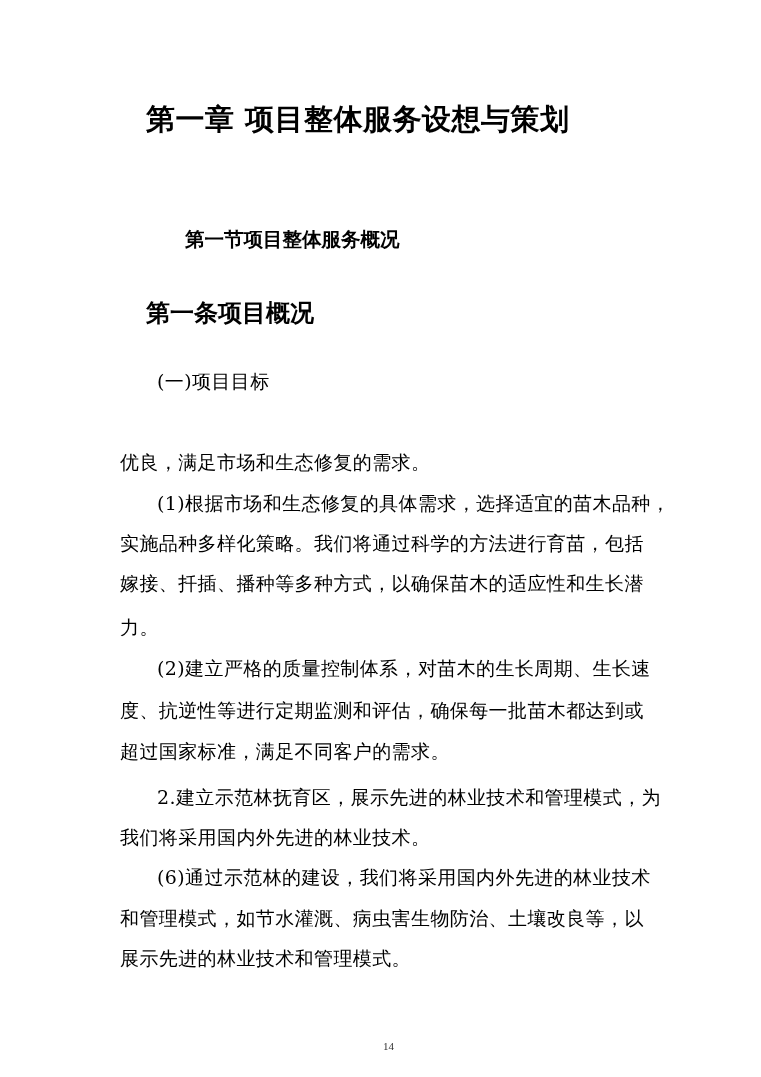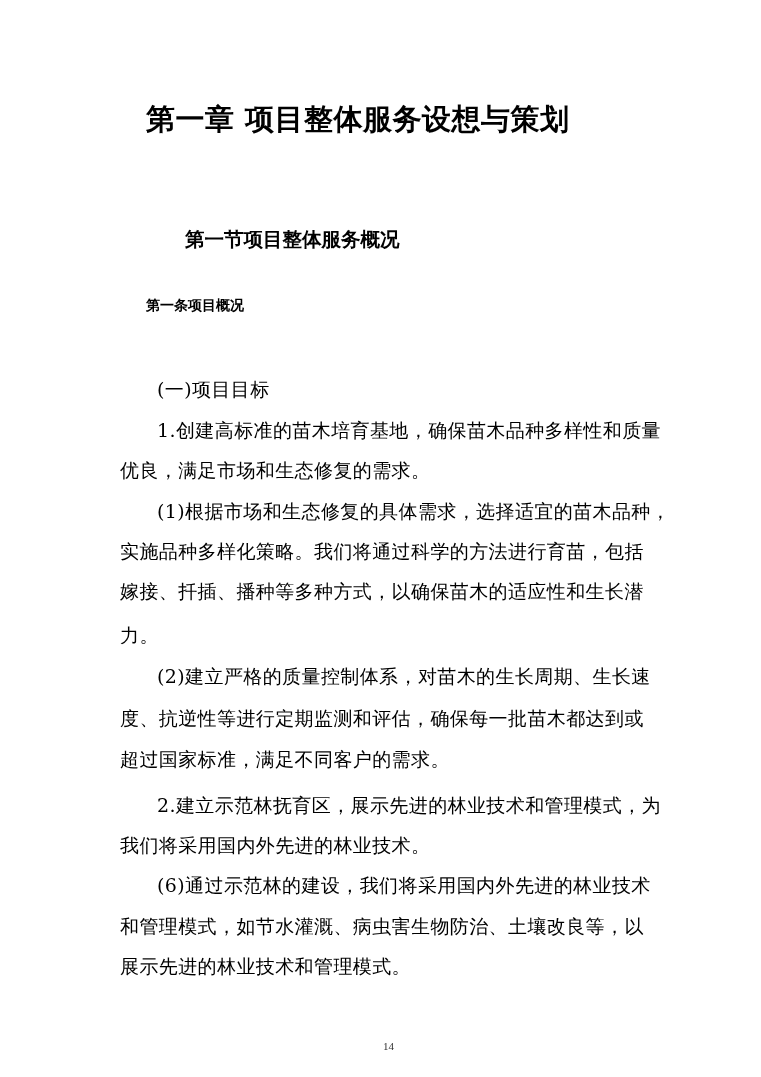--- a/index.html
+++ b/index.html
@@ -3,37 +3,36 @@
   <meta charset="utf-8">
   <style>
     html, body { margin: 0; padding: 0; background: #ffffff; }
     body { width: 761px; height: 1077px; position: relative; overflow: hidden;
            font-family: "DejaVu Serif", "Liberation Serif", serif; color: #000; }
     .page { position: absolute; left: 0; top: 0; width: 613px; height: 1077px; }
     .h1 { position: absolute; left: 146px; top: 100px; font-size: 29px; font-weight: bold;
           font-family: "DejaVu Sans", "Liberation Sans", sans-serif; letter-spacing: 0.5px; white-space: nowrap; }
     .h2 { position: absolute; left: 146px; top: 226px; font-size: 19.5px; font-weight: bold;
           font-family: "DejaVu Sans", "Liberation Sans", sans-serif; white-space: nowrap; margin-left: 39px; }
-    .h3 { position: absolute; left: 146px; top: 297px; font-size: 14px; font-weight: bold;
+    .h3 { position: absolute; left: 146px; top: 297px; font-size: 24px; font-weight: bold;
           font-family: "DejaVu Sans", "Liberation Sans", sans-serif; white-space: nowrap; }
-    .line { position: absolute; left: 120px; font-size: 19px; line-height: 22px; white-space: nowrap; letter-spacing: 0.4px; margin-top: 8px; }
+    .line { position: absolute; left: 120px; font-size: 19px; line-height: 22px; white-space: nowrap; letter-spacing: 0.4px; }
     .indent { left: 157px; }
     .pagenum { position: absolute; left: 8px; width: 761px; top: 1040px; text-align: center;
                font-size: 11px; color: #333; font-family: "Liberation Serif", serif; }
   </style>
 </head>
 <body>
 
 <div class="page">
   <div class="h1">第一章  项目整体服务设想与策划</div>
   <div class="h2">第一节项目整体服务概况</div>
   <div class="h3">第一条项目概况</div>
 
   <div class="line indent" style="top:370px; left:157px;">(一)项目目标</div>
-  <div class="line indent" style="top:411px;">1.创建高标准的苗木培育基地，确保苗木品种多样性和质量</div>
   <div class="line" style="top:451px;text-align:right;">优良，满足市场和生态修复的需求。</div>
   <div class="line indent" style="top:492px;">(1)根据市场和生态修复的具体需求，选择适宜的苗木品种，</div>
   <div class="line" style="top:532px;">实施品种多样化策略。我们将通过科学的方法进行育苗，包括</div>
   <div class="line" style="top:572px;">嫁接、扦插、播种等多种方式，以确保苗木的适应性和生长潜</div>
   <div class="line" style="top:616px;">力。</div>
   <div class="line indent" style="top:657px;">(2)建立严格的质量控制体系，对苗木的生长周期、生长速</div>
   <div class="line" style="top:699px;">度、抗逆性等进行定期监测和评估，确保每一批苗木都达到或</div>
   <div class="line" style="top:740px;">超过国家标准，满足不同客户的需求。</div>
   <div class="line indent" style="top:786px;">2.建立示范林抚育区，展示先进的林业技术和管理模式，为</div>
   <div class="line" style="top:826px;">我们将采用国内外先进的林业技术。</div>

